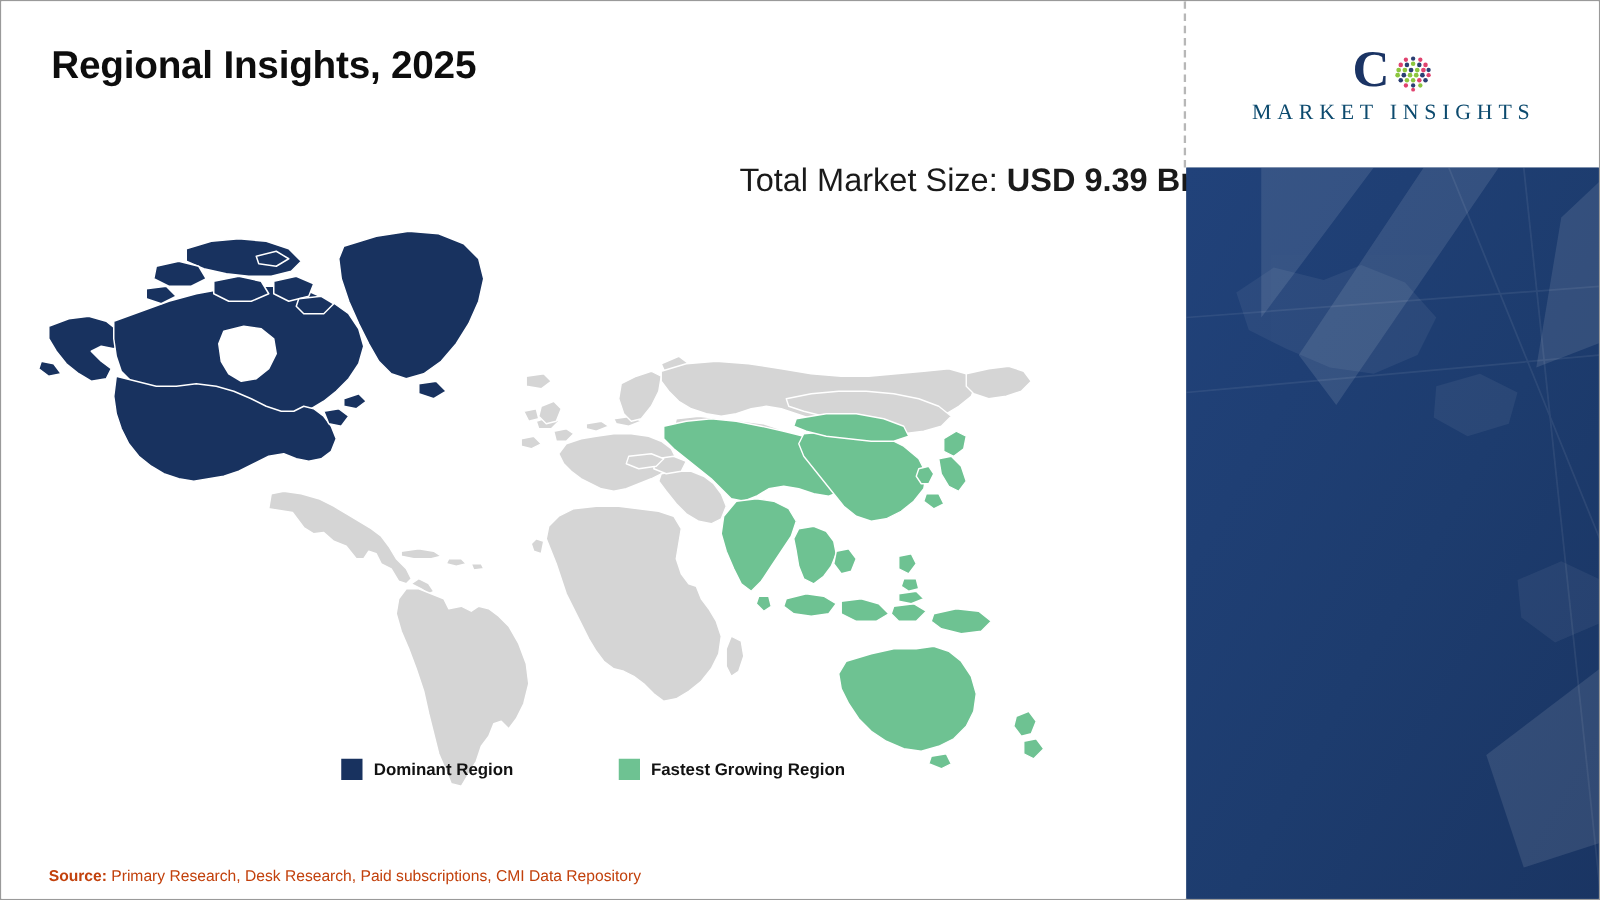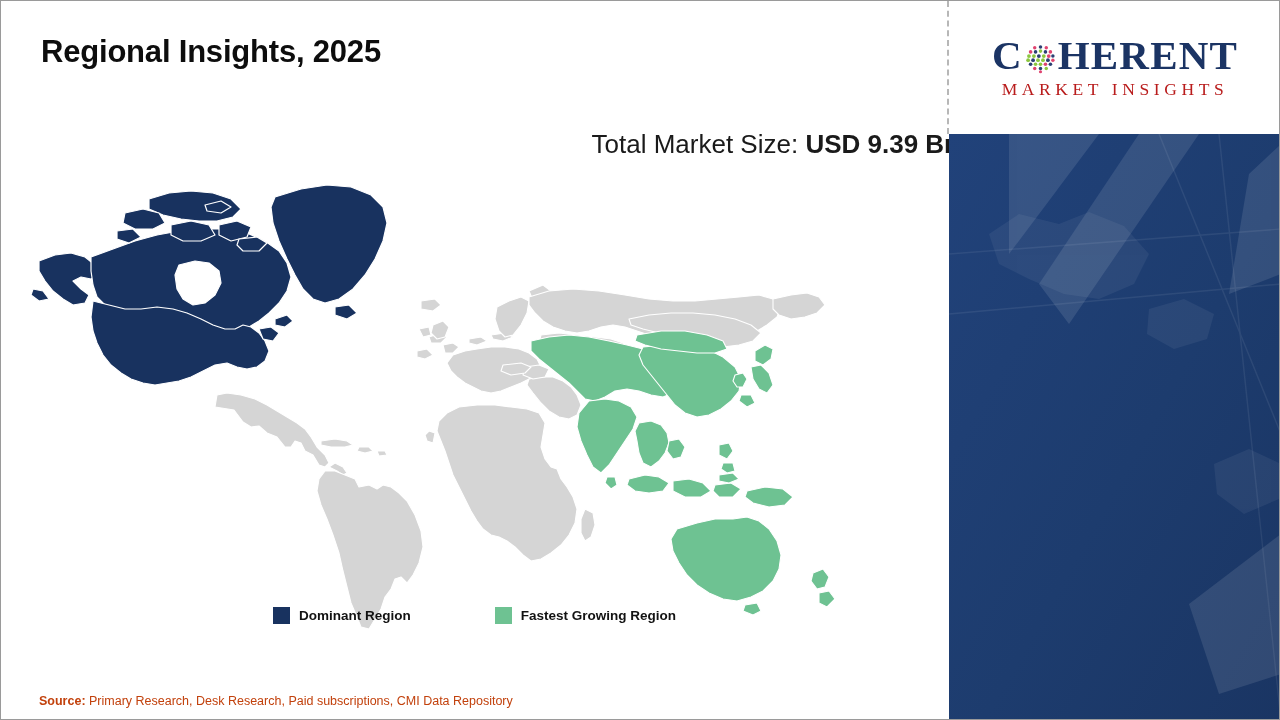--- a/index.html
+++ b/index.html
@@ -147,21 +147,21 @@
     width: 33px;
     height: 33px;
     margin: 0 1px;
     position: relative;
     top: 2px;
   }
   #brand-tagline {
     margin-top: 3px;
     font-family: "Liberation Serif", serif;
     font-size: 17.5px;
-    color: #b91c1c;
+    color: #0c4a6e;
     letter-spacing: 4.6px;
     text-align: center;
     white-space: nowrap;
   }
 
   
   #stat-panel {
     position: absolute;
     left: 948px;
     top: 133px;
@@ -408,21 +408,20 @@
               <circle cx="26" cy="27" r="2.2" fill="#e0436f"></circle>
               <circle cx="32" cy="27" r="2.2" fill="#2b3f73"></circle>
 
               <circle cx="13" cy="32" r="2.1" fill="#e0436f"></circle>
               <circle cx="20" cy="32" r="2.1" fill="#2b3f73"></circle>
               <circle cx="27" cy="32" r="2.1" fill="#8cc63f"></circle>
               <circle cx="20" cy="36" r="1.9" fill="#e0436f"></circle>
             </g>
           </svg>
         </span>
-        <span>HERENT</span>
       </div>
       <div id="brand-tagline">MARKET INSIGHTS</div>
     </div>
   </div>
 
   <div id="stat-panel">
     <svg id="stat-panel-bg" viewBox="0 0 332 587" preserveAspectRatio="none">
       <defs>
         <linearGradient id="pg" x1="0" y1="0" x2="1" y2="1">
           <stop offset="0%" stop-color="#21427a"></stop>

